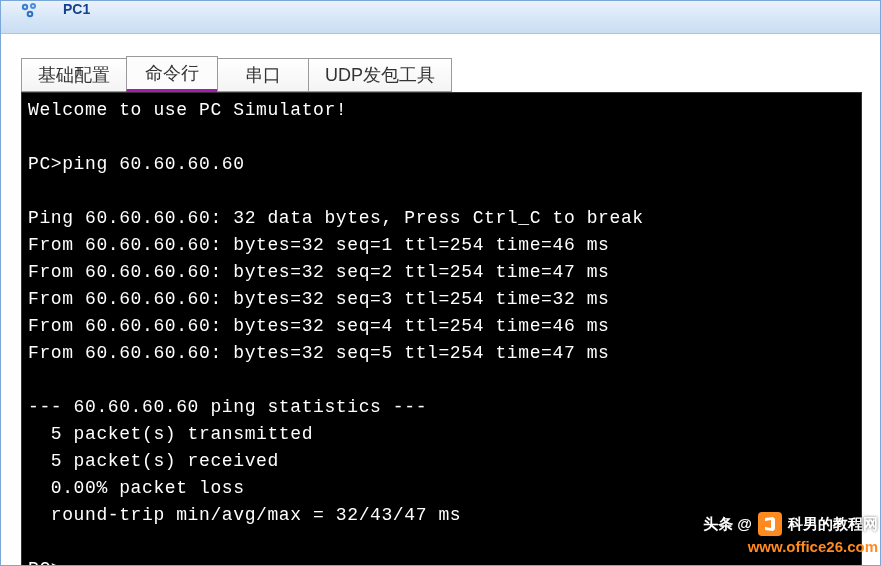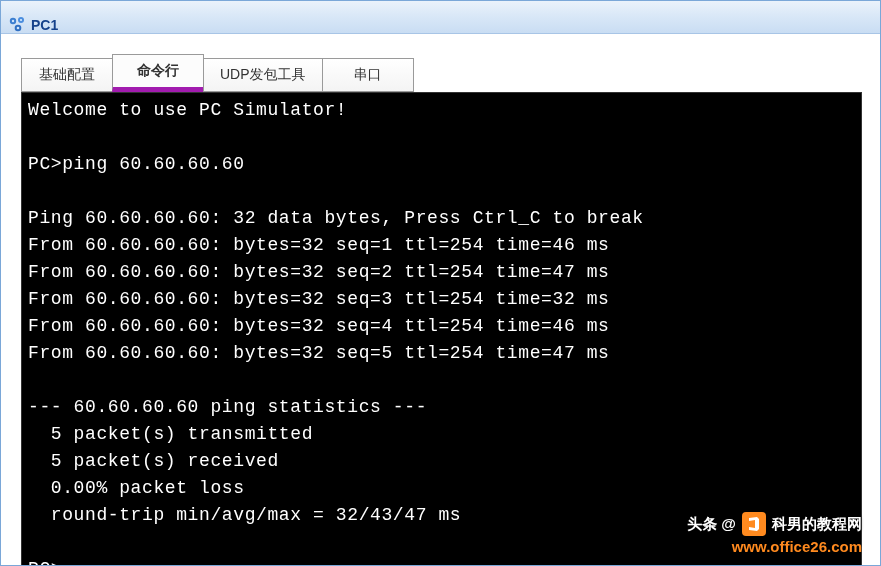--- a/index.html
+++ b/index.html
@@ -1,27 +1,27 @@
 <!DOCTYPE html>
 <html><head>
 <meta charset="utf-8">
 <style>
   html,body{margin:0;padding:0;font-family:"Microsoft YaHei",Tahoma,Arial,sans-serif;background:#fff;}
   .window{width:881px;height:566px;box-sizing:border-box;border:1px solid #7aa7d8;background:#fff;position:relative;overflow:hidden;}
-  .titlebar{height:32px;background:linear-gradient(#eaf2fb,#d8e7f7 50%,#c9ddf3);border-bottom:1px solid #a8c5e6;display:flex;align-items:flex-end;padding:0 8px;gap:4px;}
+  .titlebar{height:32px;background:linear-gradient(#eaf2fb,#d8e7f7 50%,#c9ddf3);border-bottom:1px solid #a8c5e6;display:flex;align-items:flex-start;padding:0 20px;gap:24px;}
   .titlebar .icon svg{display:block;}
   .titlebar .title{color:#15428b;font-size:14px;font-weight:bold;}
   .client{padding:18px 18px 0 20px;}
   .tabs{display:flex;align-items:flex-end;height:40px;}
-  .tab{border:1px solid #9a9a9a;background:linear-gradient(#ffffff,#f4f4f4);min-width:92px;padding:16px 16px;height:34px;display:flex;align-items:center;justify-content:center;font-size:14px;color:#333;margin-right:-1px;cursor:default;box-sizing:border-box;}
+  .tab{border:1px solid #9a9a9a;background:linear-gradient(#ffffff,#f4f4f4);min-width:92px;padding:16px 16px;height:34px;display:flex;align-items:center;justify-content:center;font-size:18px;color:#333;margin-right:-1px;cursor:default;box-sizing:border-box;}
   .tab.wide{min-width:112px;}
-  .tab.active{background:#fcfcfc;border-bottom:5px solid #a21caf;font-weight:700;margin-top:20px;}
+  .tab.active{background:#fcfcfc;border-bottom:3px solid #a21caf;font-weight:400;margin-top:20px;}
   .term-wrap{border:1px solid #333;border-top:1px solid #333;background:#000;height:480px;overflow:hidden;}
   .term{color:#ffffff;background:#000;font-family:Consolas,"Courier New",monospace;font-size:18px;line-height:27px;padding:4px 6px;white-space:pre;letter-spacing:0.6px;}
-  .watermark{position:absolute;right:18px;bottom:10px;display:flex;flex-direction:column;align-items:flex-end;gap:2px;pointer-events:none;}
+  .watermark{position:absolute;right:2px;bottom:10px;display:flex;flex-direction:column;align-items:flex-end;gap:2px;pointer-events:none;}
   .wm-row1{display:flex;align-items:center;gap:6px;font-size:15px;font-weight:bold;color:#fff;text-shadow:0 0 3px rgba(0,0,0,.6);}
   .wm-badge{width:24px;height:24px;border-radius:4px;background:#ff8a1f;display:flex;align-items:center;justify-content:center;}
   .wm-badge svg{display:block;}
   .wm-row2{font-size:15px;color:#ff8a1f;font-weight:bold;}
 </style>
 </head>
 <body>
 
 <div class="window">
 
@@ -40,25 +40,25 @@
   </div>
 
   <div class="client">
     <div class="tabs">
       <div class="tab">
           <span>基础配置</span>
         </div>
       <div class="tab active">
           <span>命令行</span>
         </div>
+      <div class="tab">
+          <span>串口</span>
+        </div>
       <div class="tab wide">
           <span>UDP发包工具</span>
-        </div>
-      <div class="tab">
-          <span>串口</span>
         </div>
     </div>
 
     <div class="term-wrap">
       <div class="term" id="term">Welcome to use PC Simulator!
 
 PC&gt;ping 60.60.60.60
 
 Ping 60.60.60.60: 32 data bytes, Press Ctrl_C to break
 From 60.60.60.60: bytes=32 seq=1 ttl=254 time=46 ms

